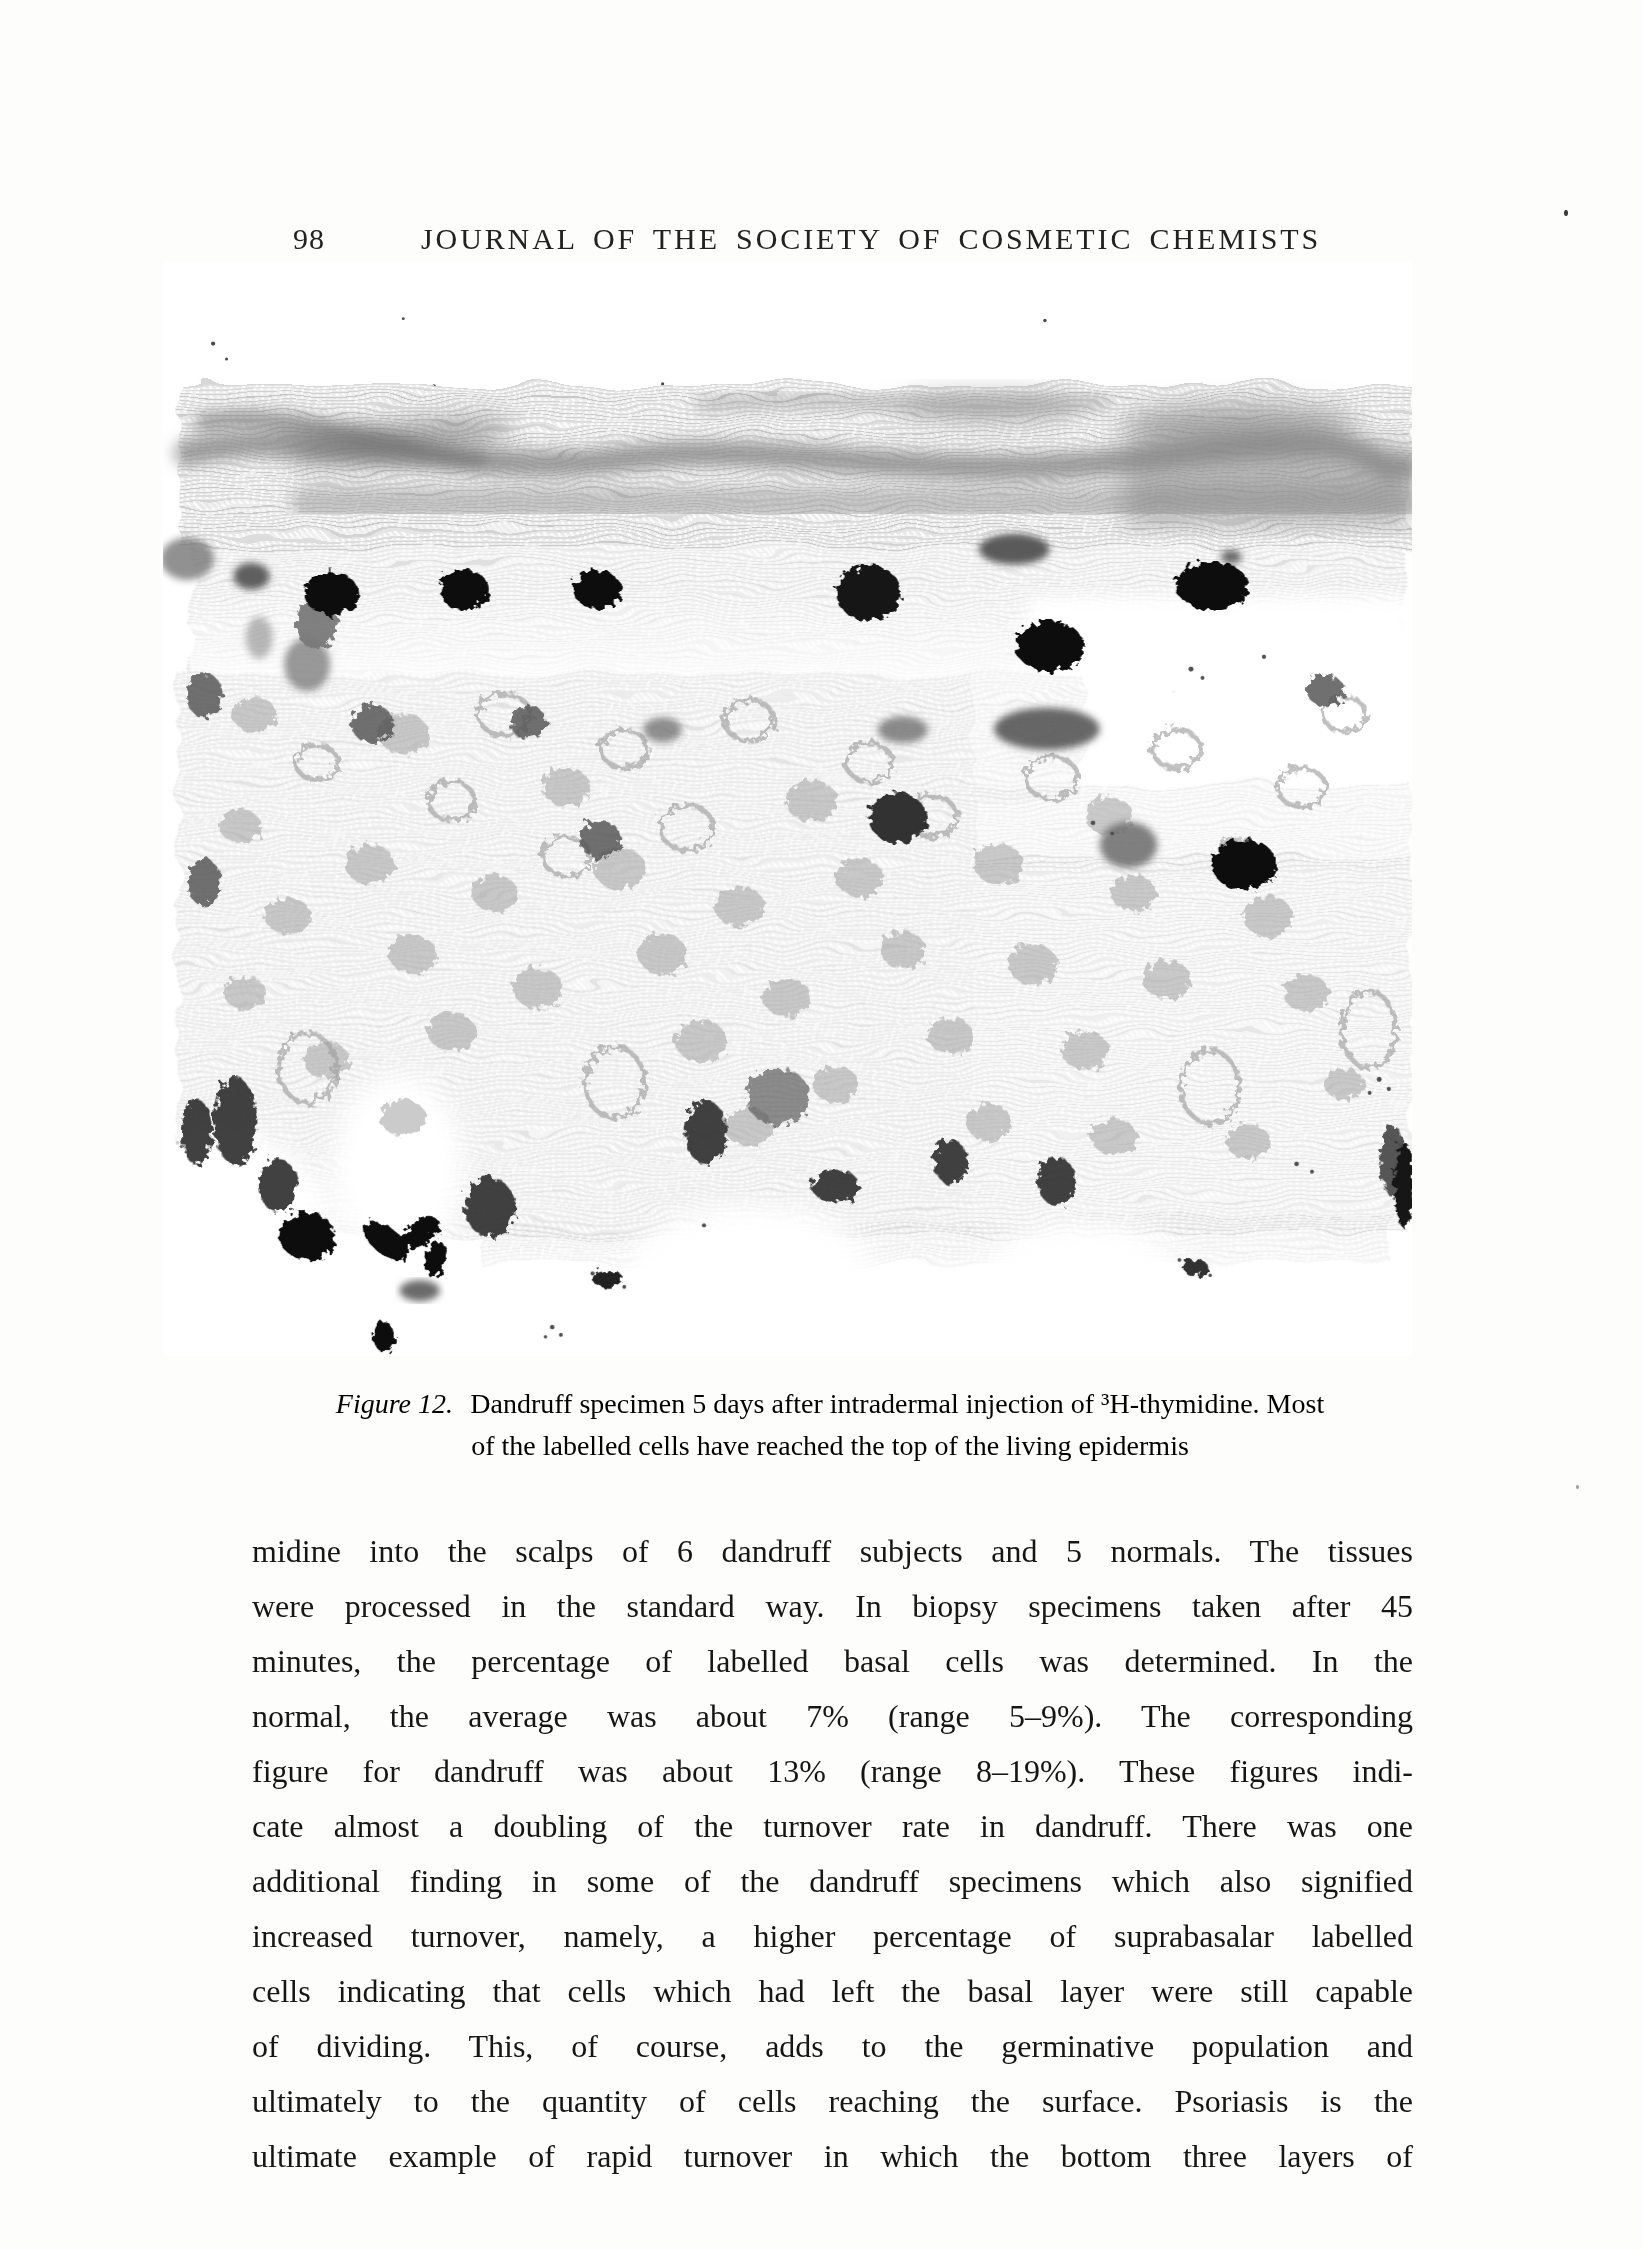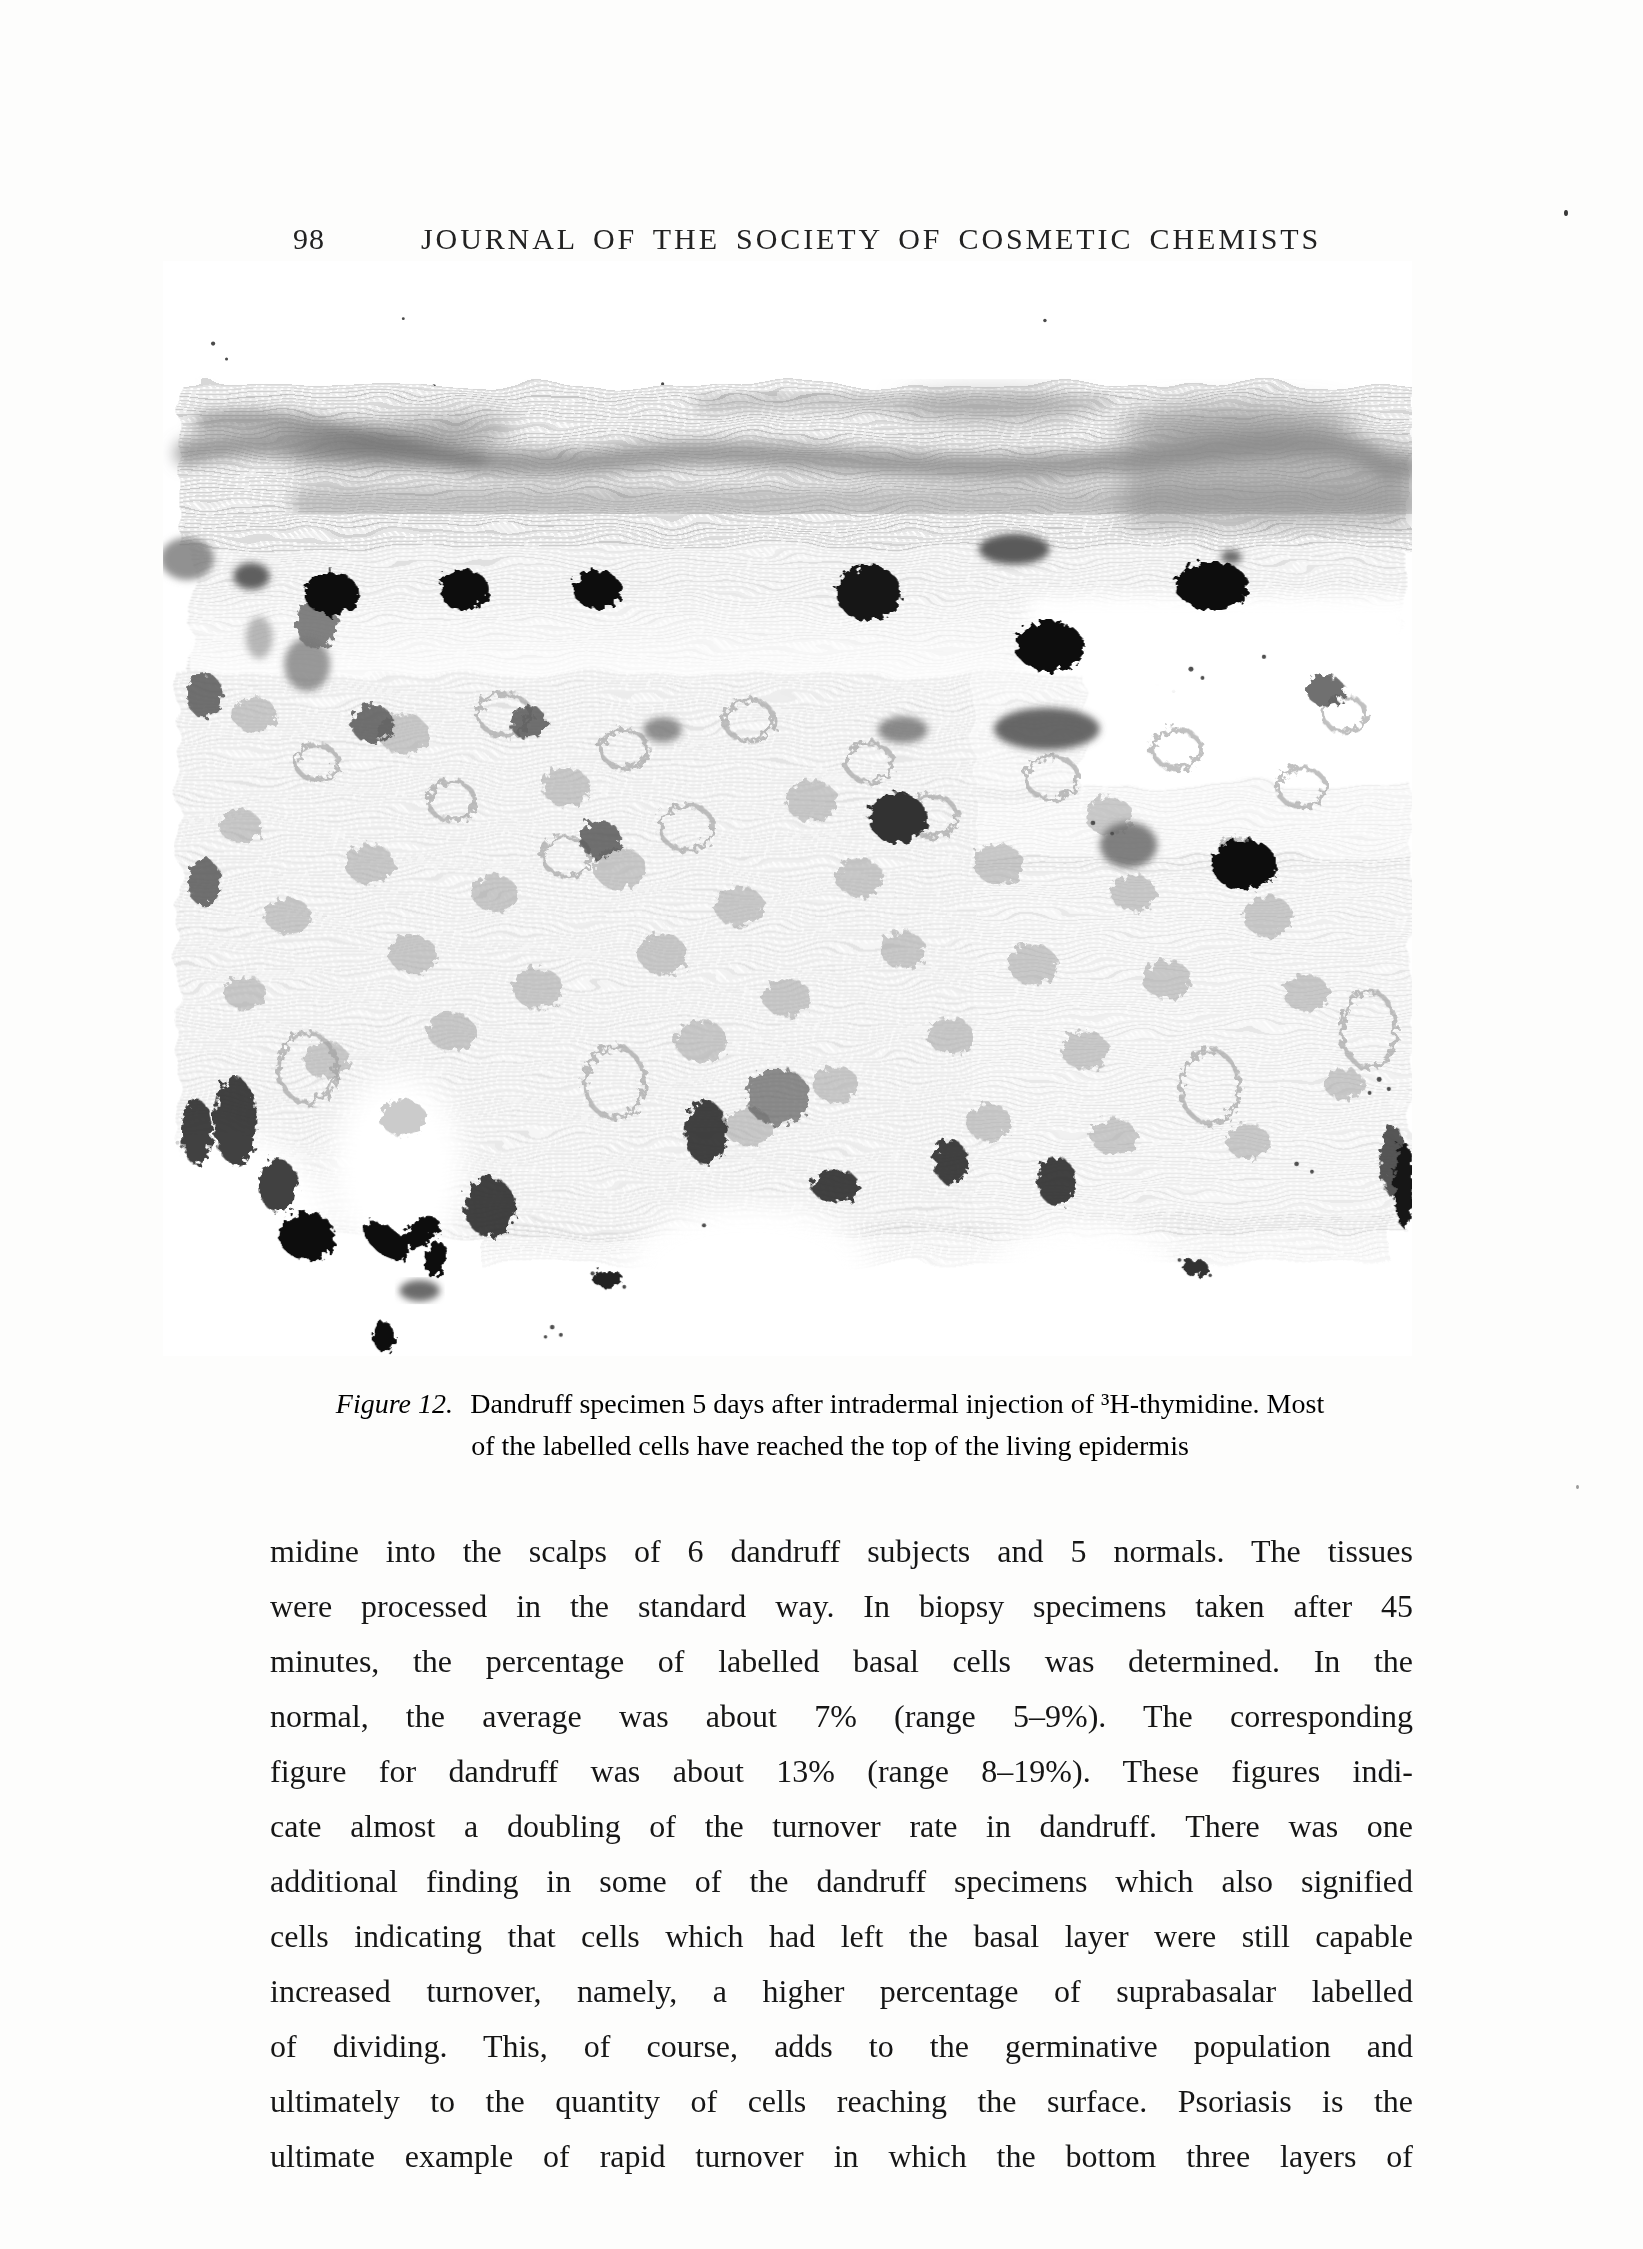--- a/index.html
+++ b/index.html
@@ -22,21 +22,21 @@
     position:absolute; left:248px; top:1383px; width:1164px;
     font-size:28px; line-height:42px; text-align:center; color:#000000;
   }
   .caption .lbl { font-style:italic; padding-right:17.3px; }
 
   .bodytext { position:absolute; left:252px; top:1524px; width:1161px;
     font-size:32px; color:#161616; }
   .bline {
     line-height:55px; height:55px;
     text-align:justify; text-align-last:justify;
-    overflow:visible; white-space:normal;margin-left:18px;
+    overflow:visible; white-space:normal;
   }
 </style>
 </head>
 <body>
 
 <div class="page">
 
   <div class="header">
     <span class="pageno">98</span>
     <span class="jtitle">JOURNAL OF THE SOCIETY OF COSMETIC CHEMISTS</span>
@@ -285,21 +285,21 @@
   </div>
 
   <div class="bodytext">
     <div class="bline">midine into the scalps of 6 dandruff subjects and 5 normals.  The tissues</div>
     <div class="bline">were processed in the standard way.  In biopsy specimens taken after 45</div>
     <div class="bline">minutes, the percentage of labelled basal cells was determined.  In the</div>
     <div class="bline">normal, the average was about 7% (range 5–9%).  The corresponding</div>
     <div class="bline">figure for dandruff was about 13% (range 8–19%).  These figures indi-</div>
     <div class="bline">cate almost a doubling of the turnover rate in dandruff.  There was one</div>
     <div class="bline">additional finding in some of the dandruff specimens which also signified</div>
+    <div class="bline">increased turnover, namely, a higher percentage of suprabasalar labelled</div>
     <div class="bline">cells indicating that cells which had left the basal layer were still capable</div>
-    <div class="bline">increased turnover, namely, a higher percentage of suprabasalar labelled</div>
     <div class="bline">of dividing.  This, of course, adds to the germinative population and</div>
     <div class="bline">ultimately to the quantity of cells reaching the surface.  Psoriasis is the</div>
     <div class="bline">ultimate example of rapid turnover in which the bottom three layers of</div>
   </div>
 
 </div>
 
 
 </body></html>

